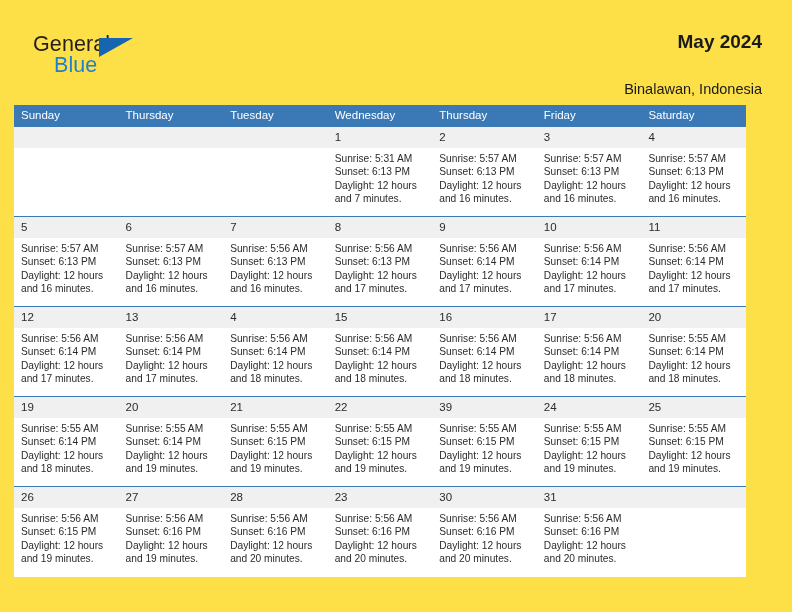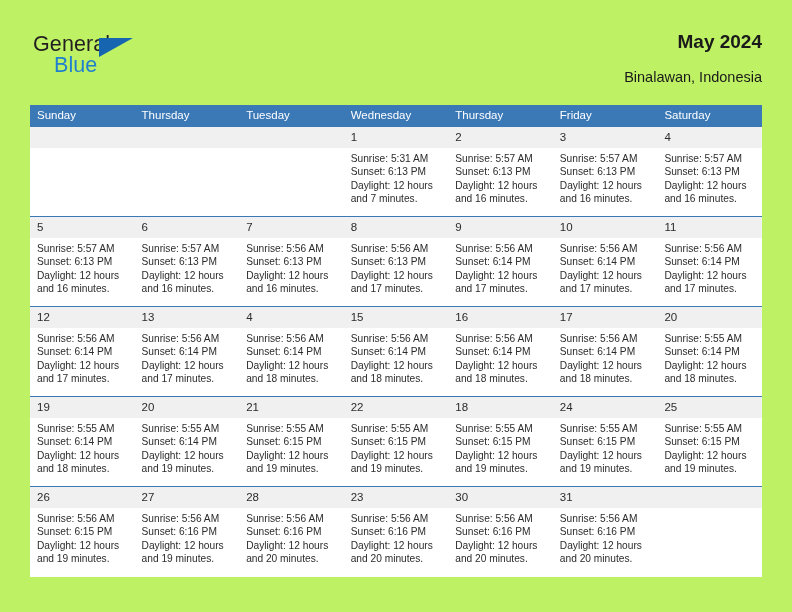--- a/index.html
+++ b/index.html
@@ -7,21 +7,21 @@
     width: 792px;
     height: 612px;
     background: #ffffff;
     font-family: "Liberation Sans", sans-serif;
     overflow: hidden;
   }
   .page {
     position: relative;
     width: 792px;
     height: 612px;
-    background: #bef264;
+    background: #fde047;
   }
 
   
   .top {
     position: absolute;
     left: 30px;
     top: 26px;
     width: 732px;
     height: 72px;
   }
@@ -69,28 +69,28 @@
     font-size: 19px;
     color: #1a1a1a;
     line-height: 32px;
     white-space: nowrap;
     font-weight: bold;
   }
   .cal-subtitle {
     font-size: 14.5px;
     color: #1a1a1a;
     line-height: 22px;
-    margin-top: 8px;
+    margin-top: 20px;
     white-space: nowrap;
   }
 
   
   .cal {
     position: absolute;
-    left: 30px;
+    left: 14px;
     top: 105px;
     width: 732px;
     border-collapse: collapse;
     table-layout: fixed;
   }
   .cal th {
     background: #3b78b6;
     color: #ffffff;
     font-size: 11.5px;
     font-weight: normal;
@@ -370,21 +370,21 @@
           <td>
             <span class="daynum">22</span>
             <div class="details">
               <div>Sunrise: 5:55 AM</div>
               <div>Sunset: 6:15 PM</div>
               <div>Daylight: 12 hours</div>
               <div>and 19 minutes.</div>
             </div>
           </td>
           <td>
-            <span class="daynum">18</span>
+            <span class="daynum">39</span>
             <div class="details">
               <div>Sunrise: 5:55 AM</div>
               <div>Sunset: 6:15 PM</div>
               <div>Daylight: 12 hours</div>
               <div>and 19 minutes.</div>
             </div>
           </td>
           <td>
             <span class="daynum">24</span>
             <div class="details">

